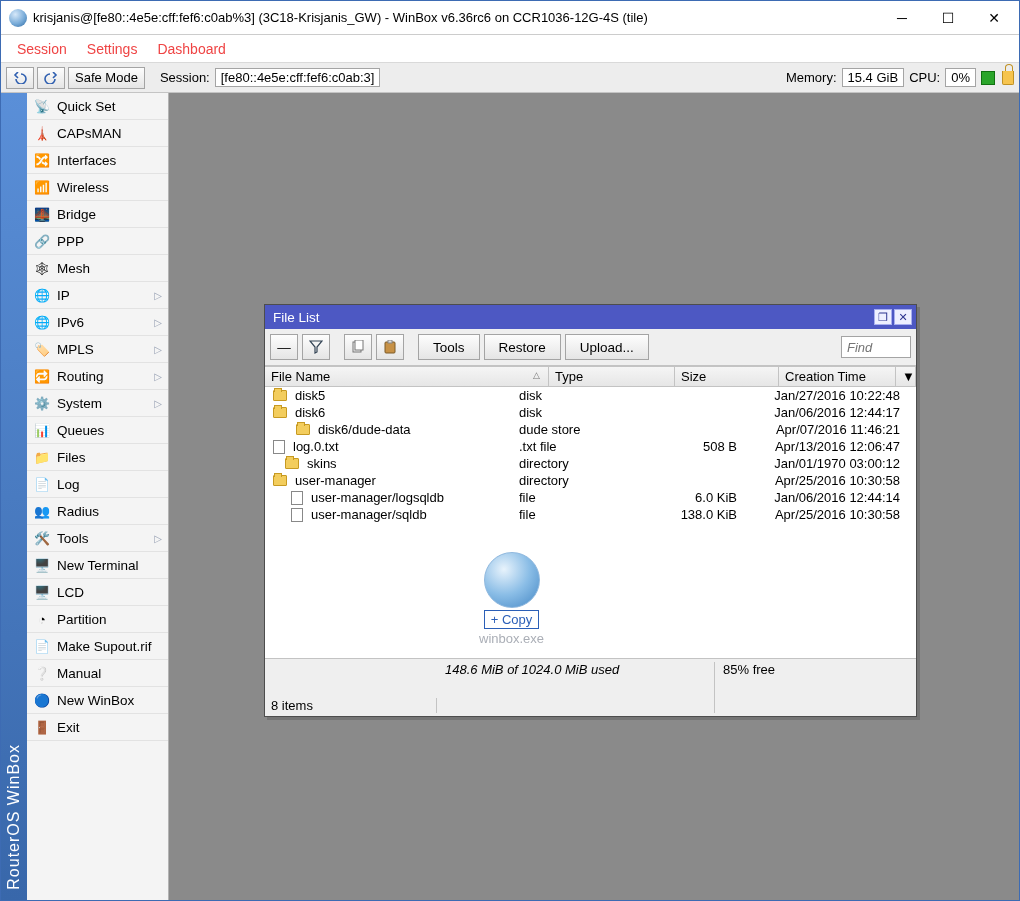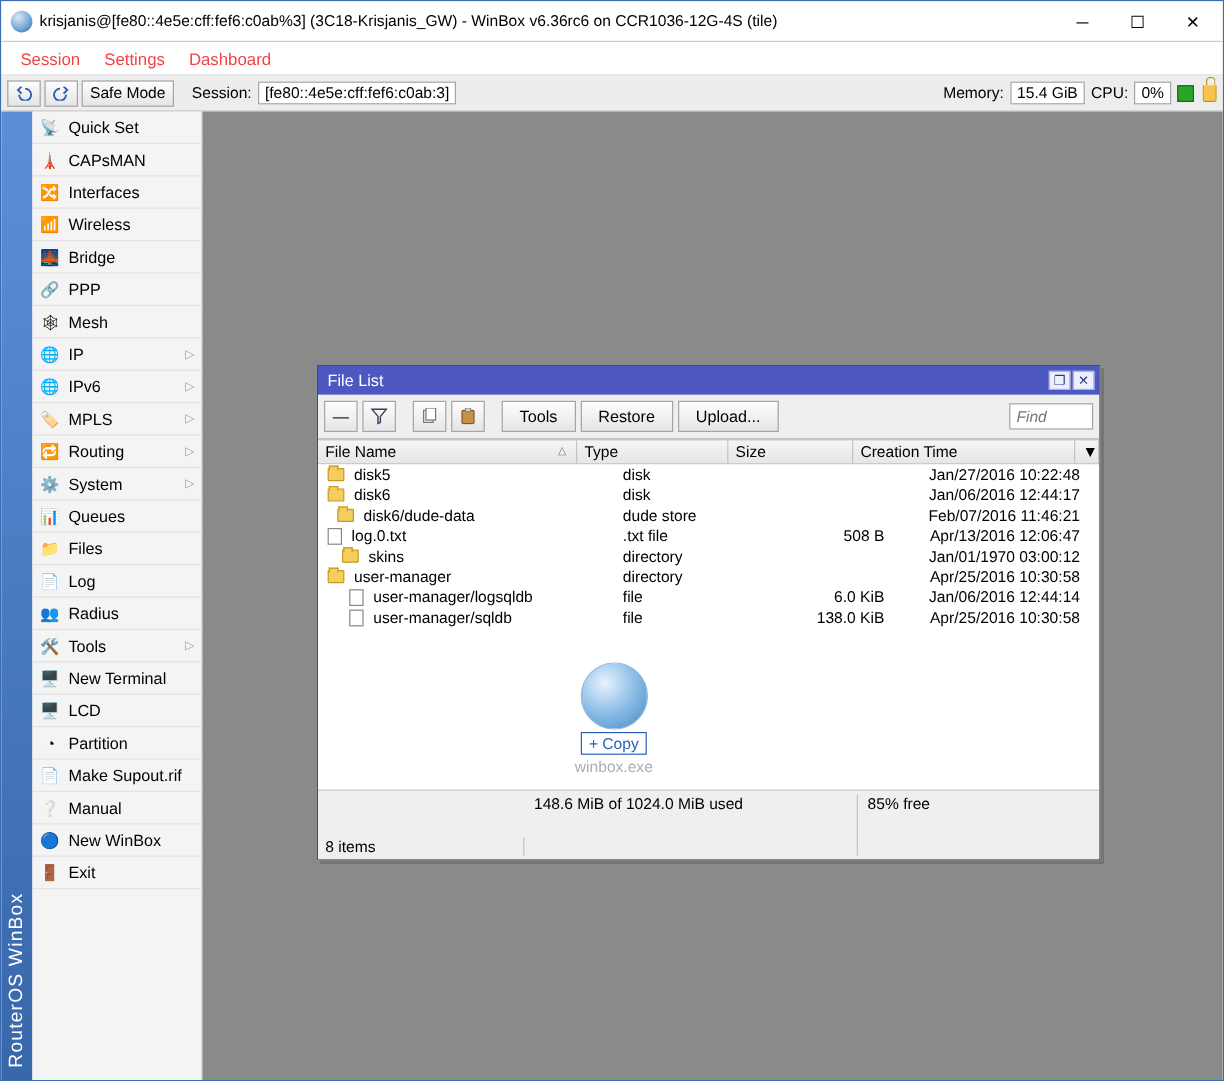--- a/index.html
+++ b/index.html
@@ -35,34 +35,34 @@
 .filewin { position:absolute; left:95px; top:211px; width:653px; background:#efefef; border:1px solid #4d4d4d; box-shadow:3px 3px 0 rgba(0,0,0,.15); }
 .fw-title { height:24px; background:#4d58c3; color:#fff; display:flex; align-items:center; padding:0 4px 0 8px; font-size:13.5px; }
 .fw-title .tspacer { flex:1; }
 .fw-title .tbtn { width:18px; height:16px; border:1px solid #a8afef; background:#eef0ff; color:#2f3690; font-size:11px; display:flex; align-items:center; justify-content:center; margin-left:2px; }
 .fw-toolbar { display:flex; align-items:center; gap:4px; padding:5px; border-bottom:1px solid #c3c3c3; background:#efefef; }
 .fw-btn,.fw-icbtn { height:26px; border:1px solid #a4a4a4; background:linear-gradient(#fdfdfd,#e5e5e5); display:flex; align-items:center; justify-content:center; font-size:13.5px; padding:0 14px; }
 .fw-icbtn { width:28px; padding:0; }
 .fw-find { margin-left:auto; width:70px; height:22px; border:1px solid #a4a4a4; background:#fff; color:#999; font-style:italic; font-size:13px; padding:0 5px; }
 .fw-head { display:flex; border-top:1px solid #c3c3c3; border-bottom:1px solid #c3c3c3; background:linear-gradient(#f5f5f5,#e6e6e6); font-size:13px; }
 .fw-head .col { padding:2px 6px; border-right:1px solid #c3c3c3; }
-.col-name{ width:216px; position:relative;} .col-type{ width:126px;} .col-size{ width:104px; } .col-time{ flex:1;} .col-menu{ width:20px; text-align:center; }
+.col-name{ width:284px; position:relative;} .col-type{ width:126px;} .col-size{ width:104px; } .col-time{ flex:1;} .col-menu{ width:20px; text-align:center; }
 .sortchev{ position:absolute; right:8px; top:3px; font-size:9px; color:#777;}
 .fw-body { background:#fff; height:272px; position:relative; border-bottom:1px solid #c3c3c3; }
 .fw-row { display:flex; font-size:13px; height:17px; align-items:center; color:#000; }
 .fw-row > div { padding:0 6px; } .fw-row .c-name{width:248px; display:flex; align-items:center; gap:8px;} .fw-row .c-type{width:126px;} .fw-row .c-size{width:104px; text-align:right;} .fw-row .c-time{flex:1; text-align:right; padding-right:16px;}
 .folder-ico{ width:14px; height:11px; background:#f3cd5d; border:1px solid #c79a22; border-radius:1px; position:relative;} .folder-ico::before{content:""; position:absolute; top:-3px; left:0; width:6px; height:3px; background:#f3cd5d; border:1px solid #c79a22; border-bottom:none;}
 .file-ico{ width:12px; height:14px; background:#fff; border:1px solid #888;}
 .dragitem{ position:absolute; left:214px; top:165px; display:flex; flex-direction:column; align-items:center;}
 .dragball{ width:56px; height:56px; border-radius:50%; background:radial-gradient(circle at 35% 30%, #e8f3fc, #8abde6 50%, #4487c5); border:1px solid #8fb8de;}
 .dragcopy{ margin-top:2px; background:#fff; border:1px solid #2b5fb7; color:#2b5fb7; font-size:13px; padding:1px 6px; display:flex; align-items:center; gap:3px;}
 .dragname{ font-size:13px; color:#aaaeb6; margin-top:2px;}
 .fw-status { display:flex; font-size:13px; padding:3px 6px; background:#efefef; }
 .fw-status > div { border-right:1px solid #c3c3c3; padding-right:8px; margin-right:8px;} .fw-status > div:last-child{border:none;}
-.st1{width:166px;margin-top:36px;} .st2{width:270px;} .st3{flex:1;}
+.st1{width:166px;margin-top:36px;} .st2{width:270px;font-style:italic;} .st3{flex:1;}
 
 svg{display:block;}
 </style>
 </head>
 <body>
 
 <div class="titlebar">
   <div class="app-icon"></div>
   <span class="title-text">krisjanis@[fe80::4e5e:cff:fef6:c0ab%3] (3C18-Krisjanis_GW) - WinBox v6.36rc6 on CCR1036-12G-4S (tile)</span>
   <div class="spacer"></div>
@@ -265,27 +265,27 @@
           <div class="fw-row">
             <div class="c-name" style="padding-left:8px">
               <span class="folder-ico"></span>
               <span>disk6</span>
             </div>
             <div class="c-type">disk</div>
             <div class="c-size"></div>
             <div class="c-time">Jan/06/2016 12:44:17</div>
           </div>
           <div class="fw-row">
-            <div class="c-name" style="padding-left:16px">
+            <div class="c-name" style="padding-left:31px">
               <span class="folder-ico"></span>
               <span>disk6/dude-data</span>
             </div>
             <div class="c-type">dude store</div>
             <div class="c-size"></div>
-            <div class="c-time">Feb/07/2016 11:46:21</div>
+            <div class="c-time">Apr/07/2016 11:46:21</div>
           </div>
           <div class="fw-row">
             <div class="c-name" style="padding-left:8px">
               <span class="file-ico"></span>
               <span>log.0.txt</span>
             </div>
             <div class="c-type">.txt file</div>
             <div class="c-size">508 B</div>
             <div class="c-time">Apr/13/2016 12:06:47</div>
           </div>

